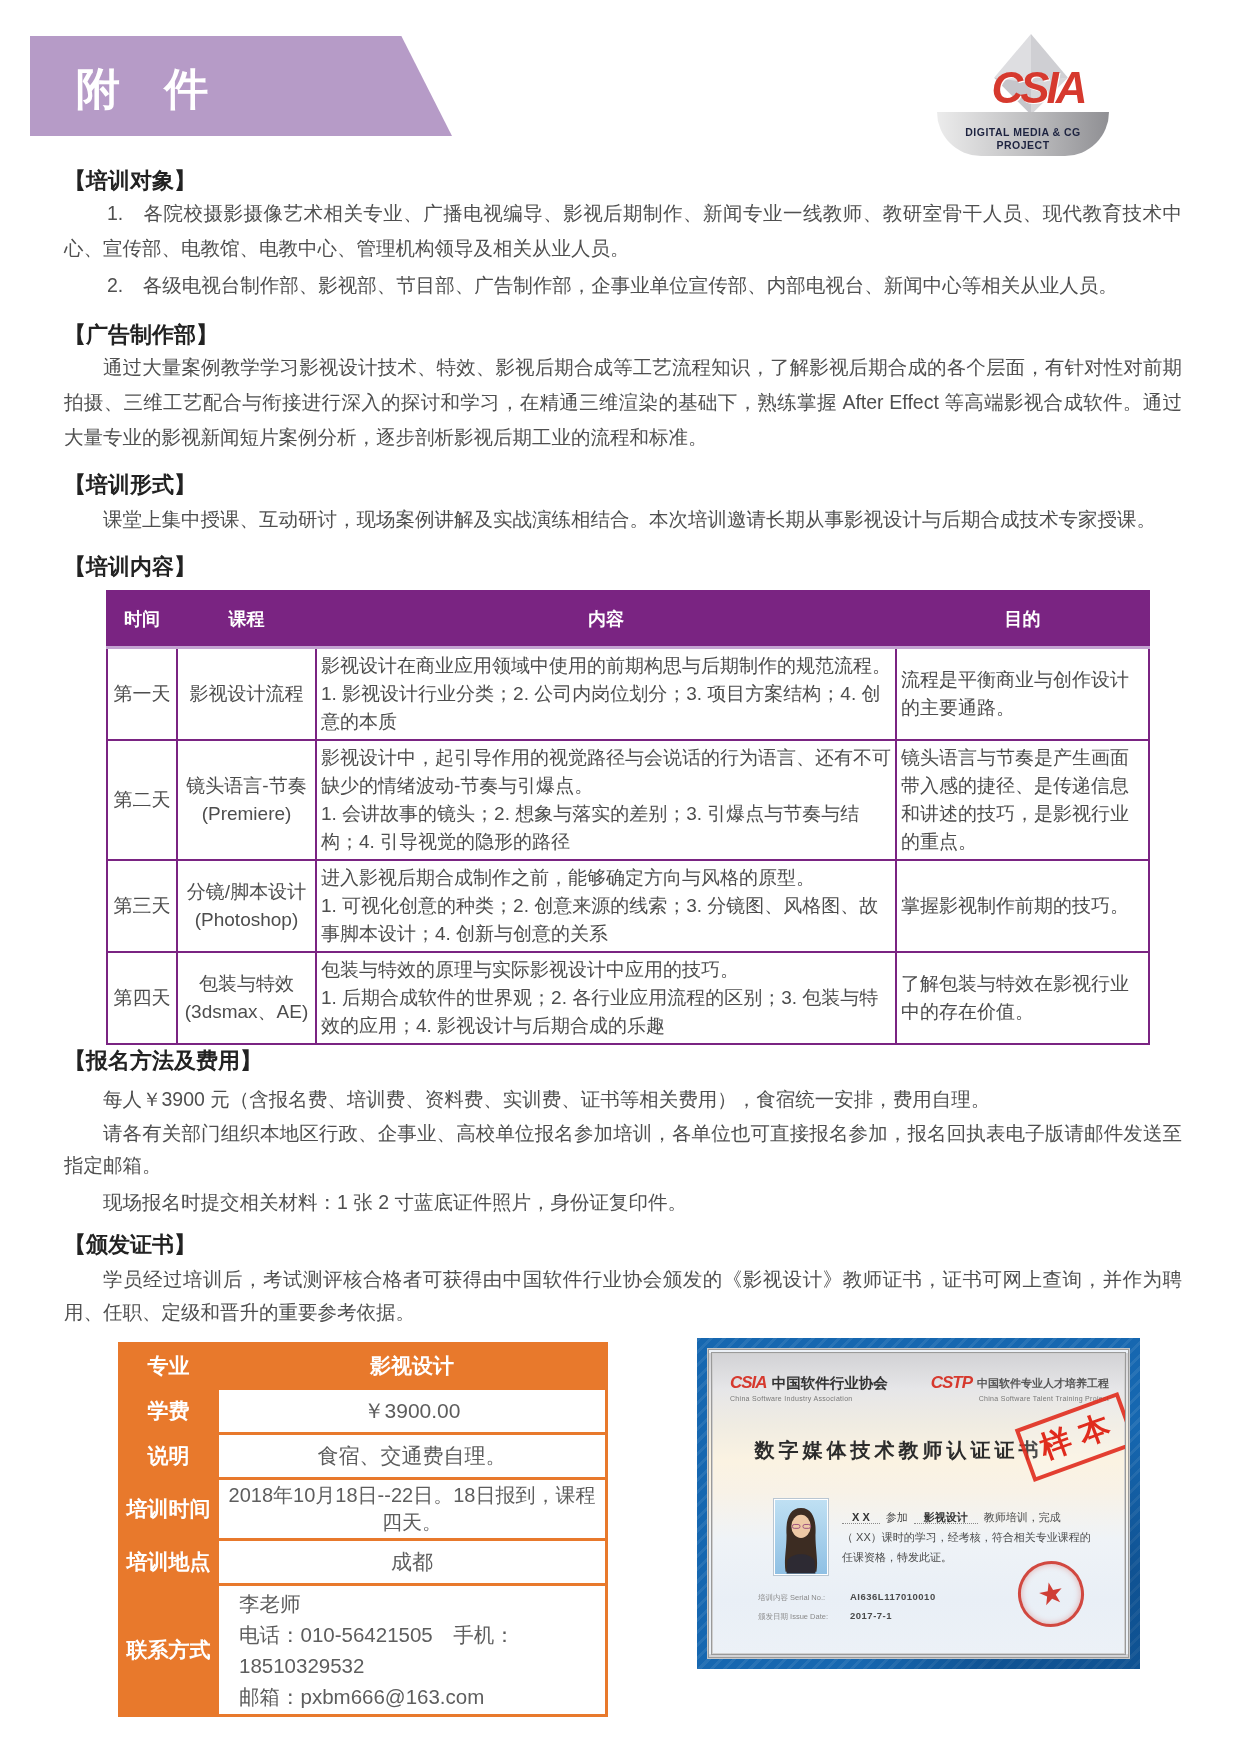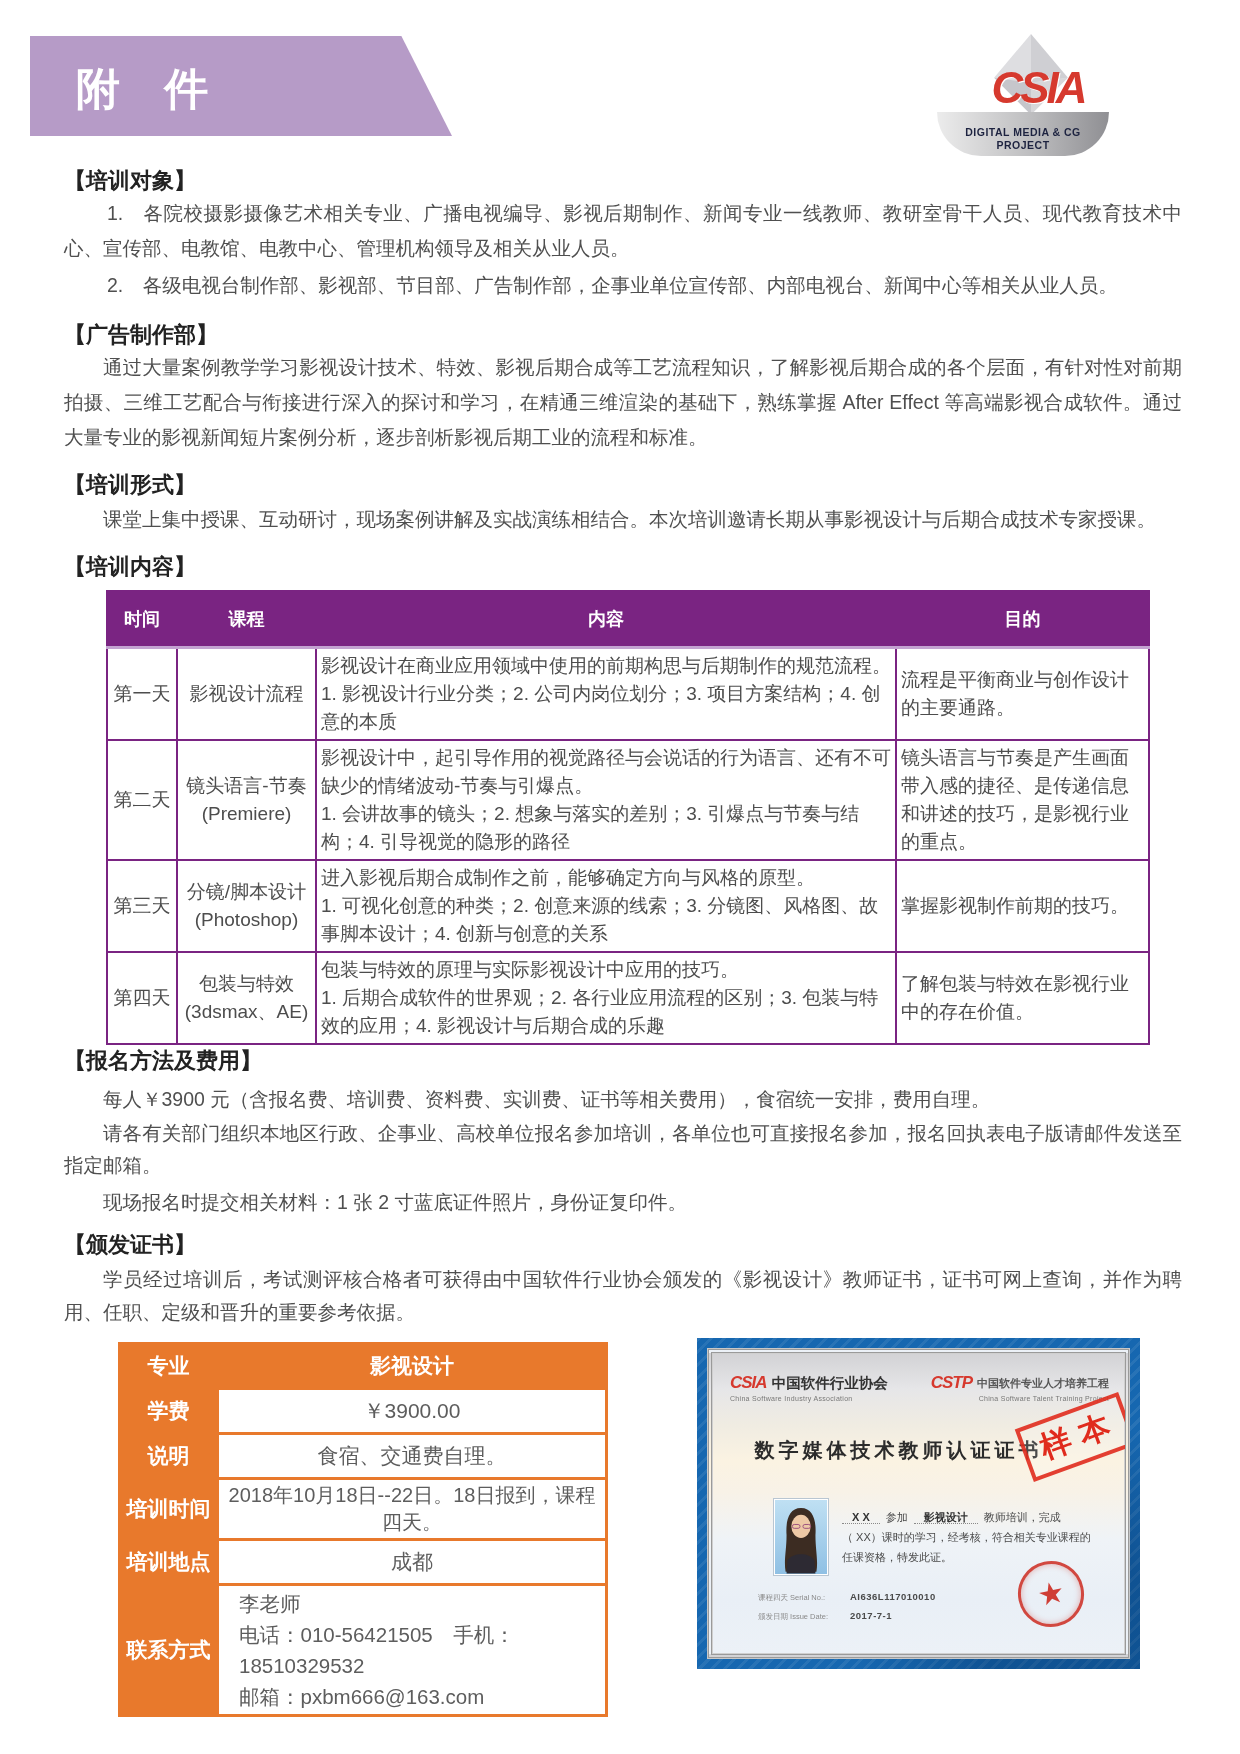--- a/index.html
+++ b/index.html
@@ -315,21 +315,21 @@
           <div>
             <span class="blank">X X</span><span class="gap">参加</span><span class="blank">影视设计</span><span class="gap">教师培训，完成</span>
           </div>
           <div>（ XX）课时的学习，经考核，符合相关专业课程的</div>
           <div>任课资格，特发此证。</div>
         </div>
       </div>
 
       <div class="serials">
         <div class="srow">
-          <span class="s-label">课程四天 Serial No.:</span>
+          <span class="s-label">培训内容 Serial No.:</span>
           <span class="s-value">AI636L117010010</span>
         </div>
         <div class="srow">
           <span class="s-label">颁发日期 Issue Date:</span>
           <span class="s-value">2017-7-1</span>
         </div>
       </div>
 
       <div class="seal">
         <span class="star">★</span>

